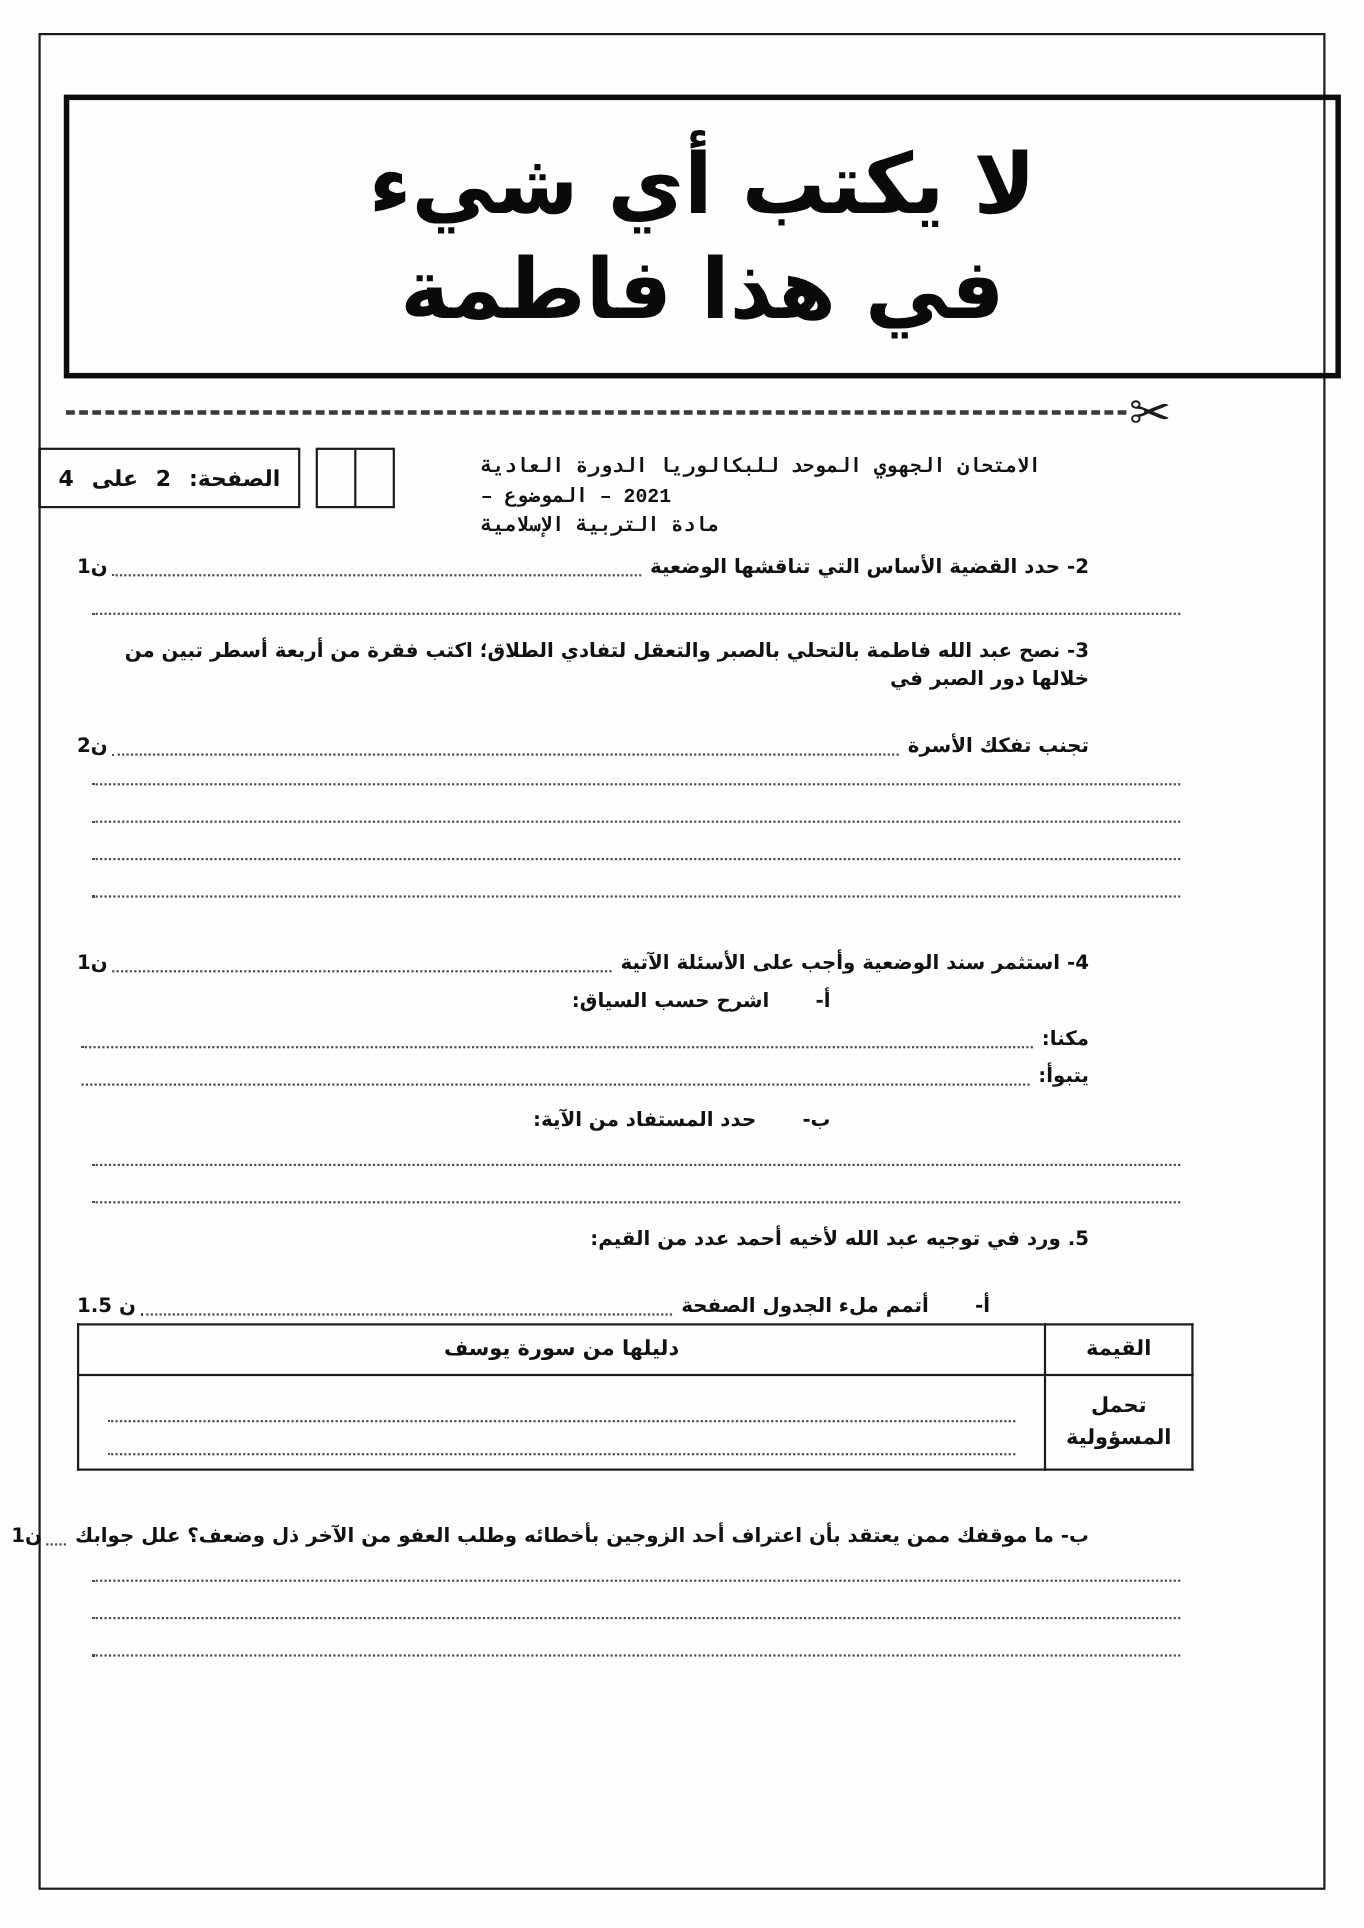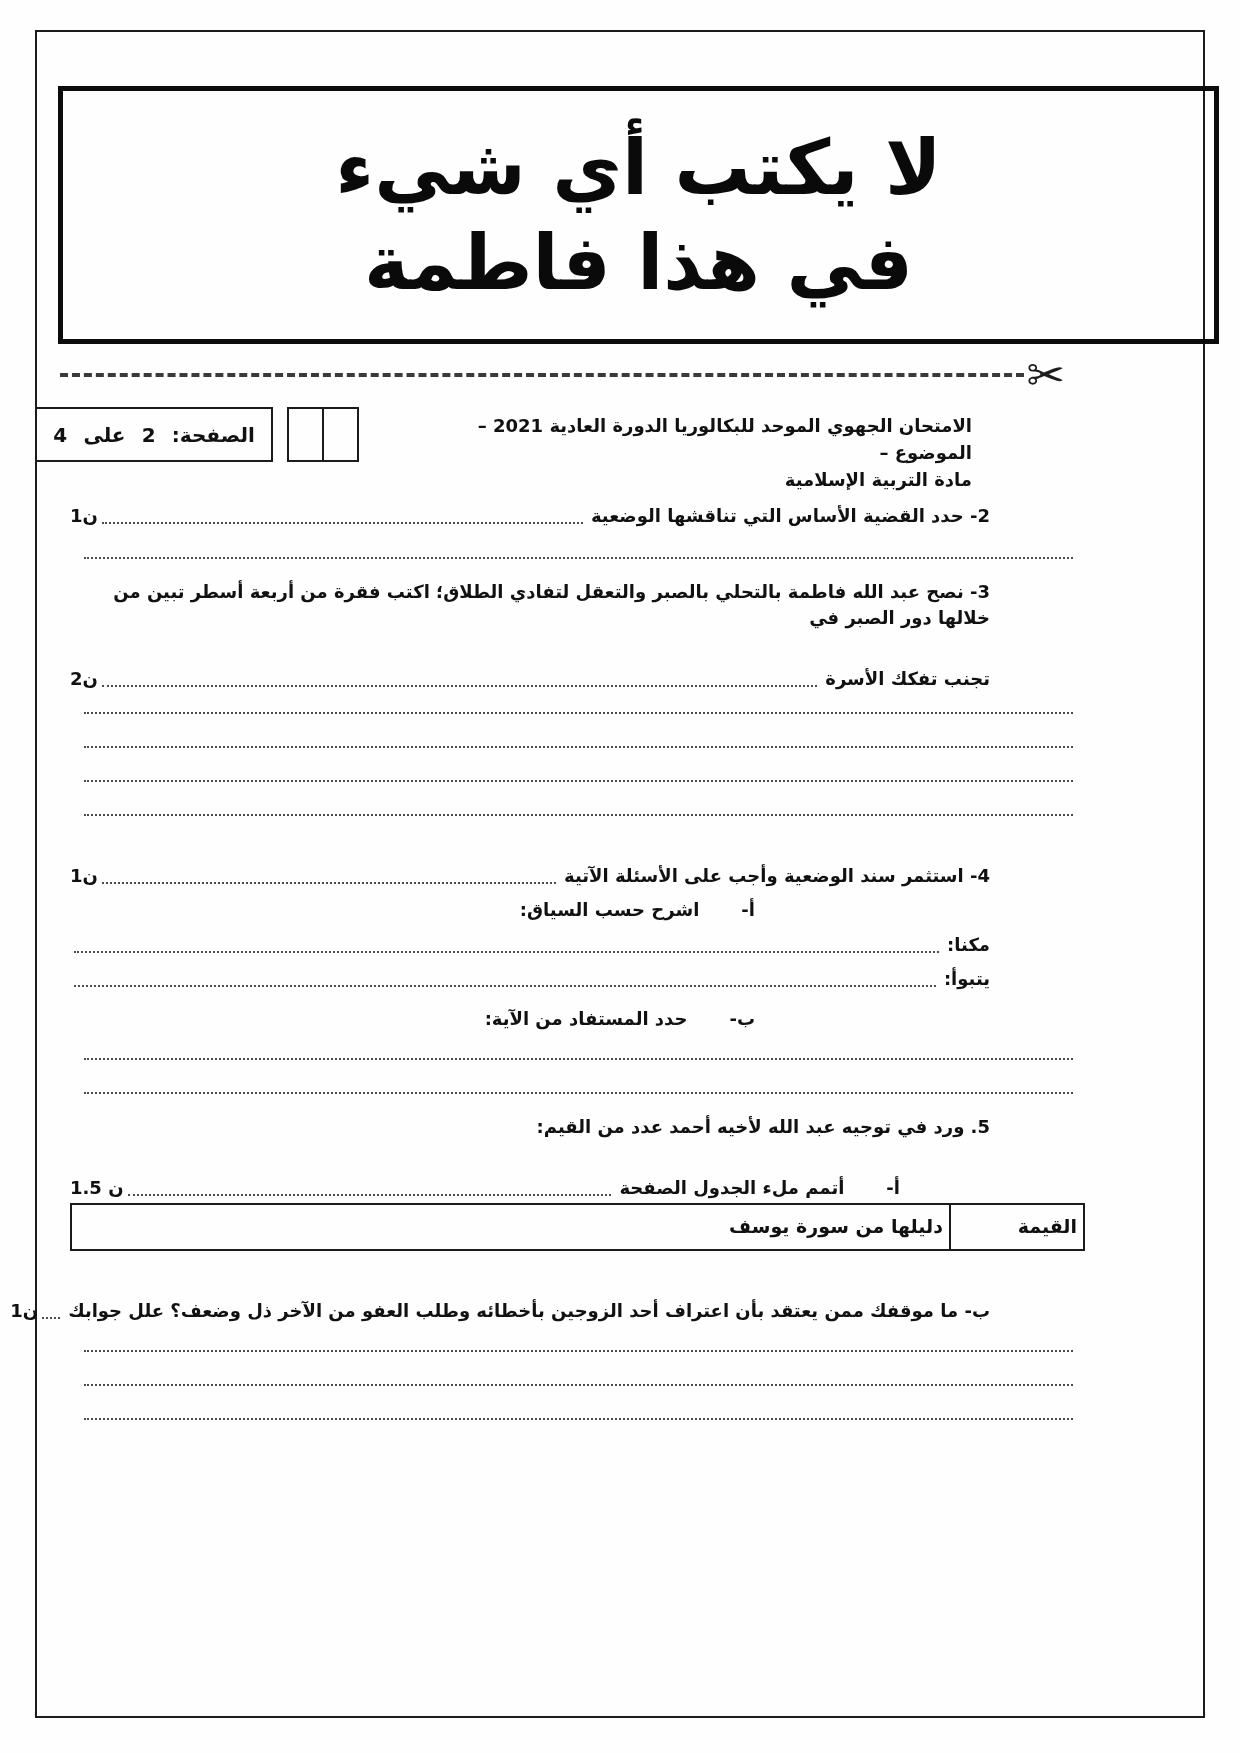--- a/index.html
+++ b/index.html
@@ -26,21 +26,21 @@
 
   
   .page-box { position:absolute; left:35px; top:407px; width:238px; height:55px;
               border:2px solid #1b1b1b; display:flex; align-items:center;
               justify-content:space-evenly; font-size:20px; font-weight:bold; }
   .code-box { position:absolute; left:287px; top:407px; width:72px; height:55px;
               border:2px solid #1b1b1b; display:flex; }
   .code-cell { flex:1; }
   .code-cell:first-child { border-left:2px solid #1b1b1b; }
   .exam-title { position:absolute; right:268px; top:412px; width:535px;
-                text-align:right; font-size:18px; font-weight:bold; line-height:1.5; }
+                text-align:left; font-size:18px; font-weight:bold; line-height:1.5;font-family:Liberation Mono, monospace; }
 
   
   .body { position:absolute; left:70px; top:476px; width:1015px;
           font-weight:bold; font-size:18px; line-height:1.45; }
 
   .qline { display:flex; align-items:flex-end; margin-bottom:10px; }
   .qline .txt { white-space:nowrap; }
   .lead { flex:1 1 auto; min-width:18px; border-bottom:2.5px dotted #4c4c4c;
           margin:0 8px 5px 4px; }
   .pts { white-space:nowrap;margin-top:27px; }
@@ -54,21 +54,21 @@
   .ind0 { padding-right:95px; }
   .ind1 { padding-right:330px; }
   .ind2 { padding-right:185px; }
 
   .mb2 { margin-bottom:2px; }  .mb8 { margin-bottom:8px; }
   .mb14 { margin-bottom:14px; } .mb16 { margin-bottom:16px; }
 
   
   .qtable { width:100%; border-collapse:collapse; direction:rtl; margin-bottom:20px; }
   .qtable th, .qtable td { border:2px solid #1b1b1b; }
-  .qtable th { font-size:19px; font-weight:bold; text-align:right; padding:8px 6px; }
+  .qtable th { font-size:19px; font-weight:bold; text-align:center; padding:8px 6px; }
   .col-value { width:134px; }
   .value-cell { text-align:center; font-weight:bold; font-size:19px;
                 padding:8px 10px; line-height:1.5; }
   .evidence-cell { padding:12px 26px; }
   .cell-dot { border-bottom:2.5px dotted #4c4c4c; height:30px; }
   .cell-dot.short { height:26px; }
 </style>
 </head>
 <body>
 
@@ -159,20 +159,27 @@
     </div>
 
     <table class="qtable">
       <thead>
         <tr>
           <th class="col-value">القيمة</th>
           <th>دليلها من سورة يوسف</th>
         </tr>
       </thead>
       <tbody>
+        <tr>
+          <td class="value-cell">تحمل المسؤولية</td>
+          <td class="evidence-cell">
+            <div class="cell-dot"></div>
+            <div class="cell-dot"></div>
+          </td>
+        </tr>
       </tbody>
     </table>
 
     <div class="qline ind0 mb14">
       <span class="txt">ب- ما موقفك ممن يعتقد بأن اعتراف أحد الزوجين بأخطائه وطلب العفو من الآخر ذل وضعف؟ علل جوابك</span>
       <span class="lead"></span>
       <span class="pts" dir="ltr">1ن</span>
     </div>
     <div class="ans"></div>
     <div class="ans"></div>

